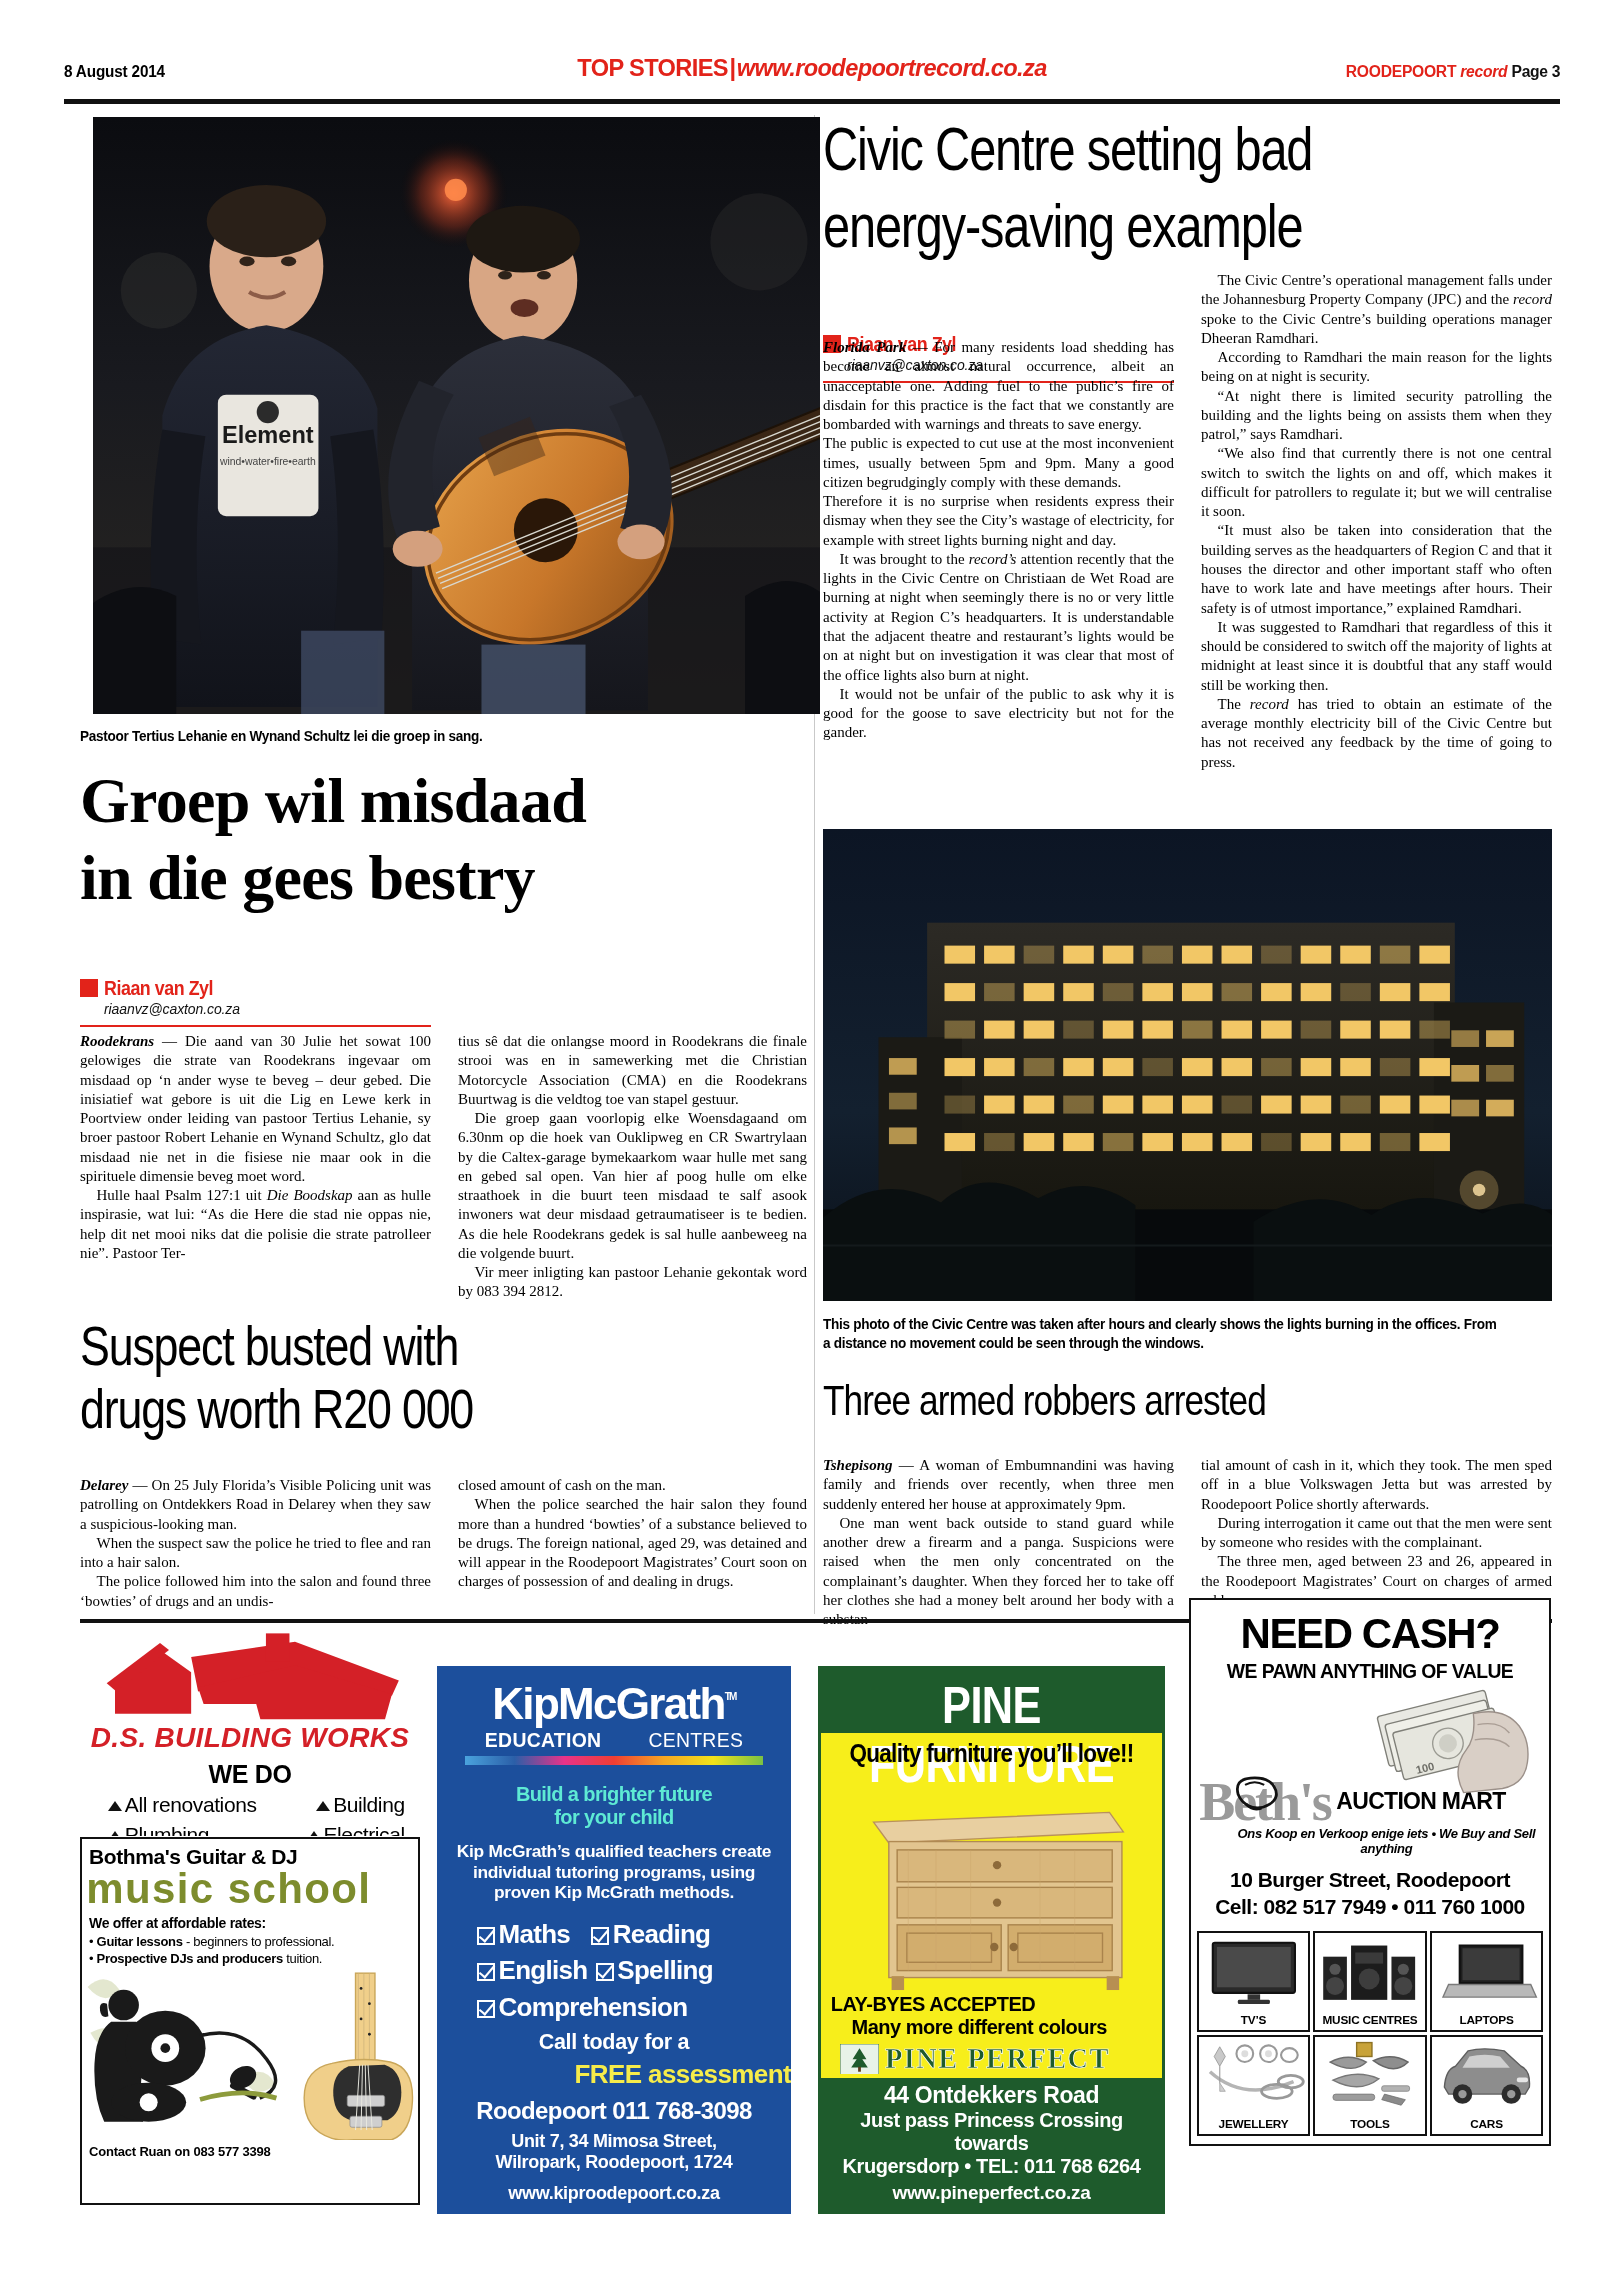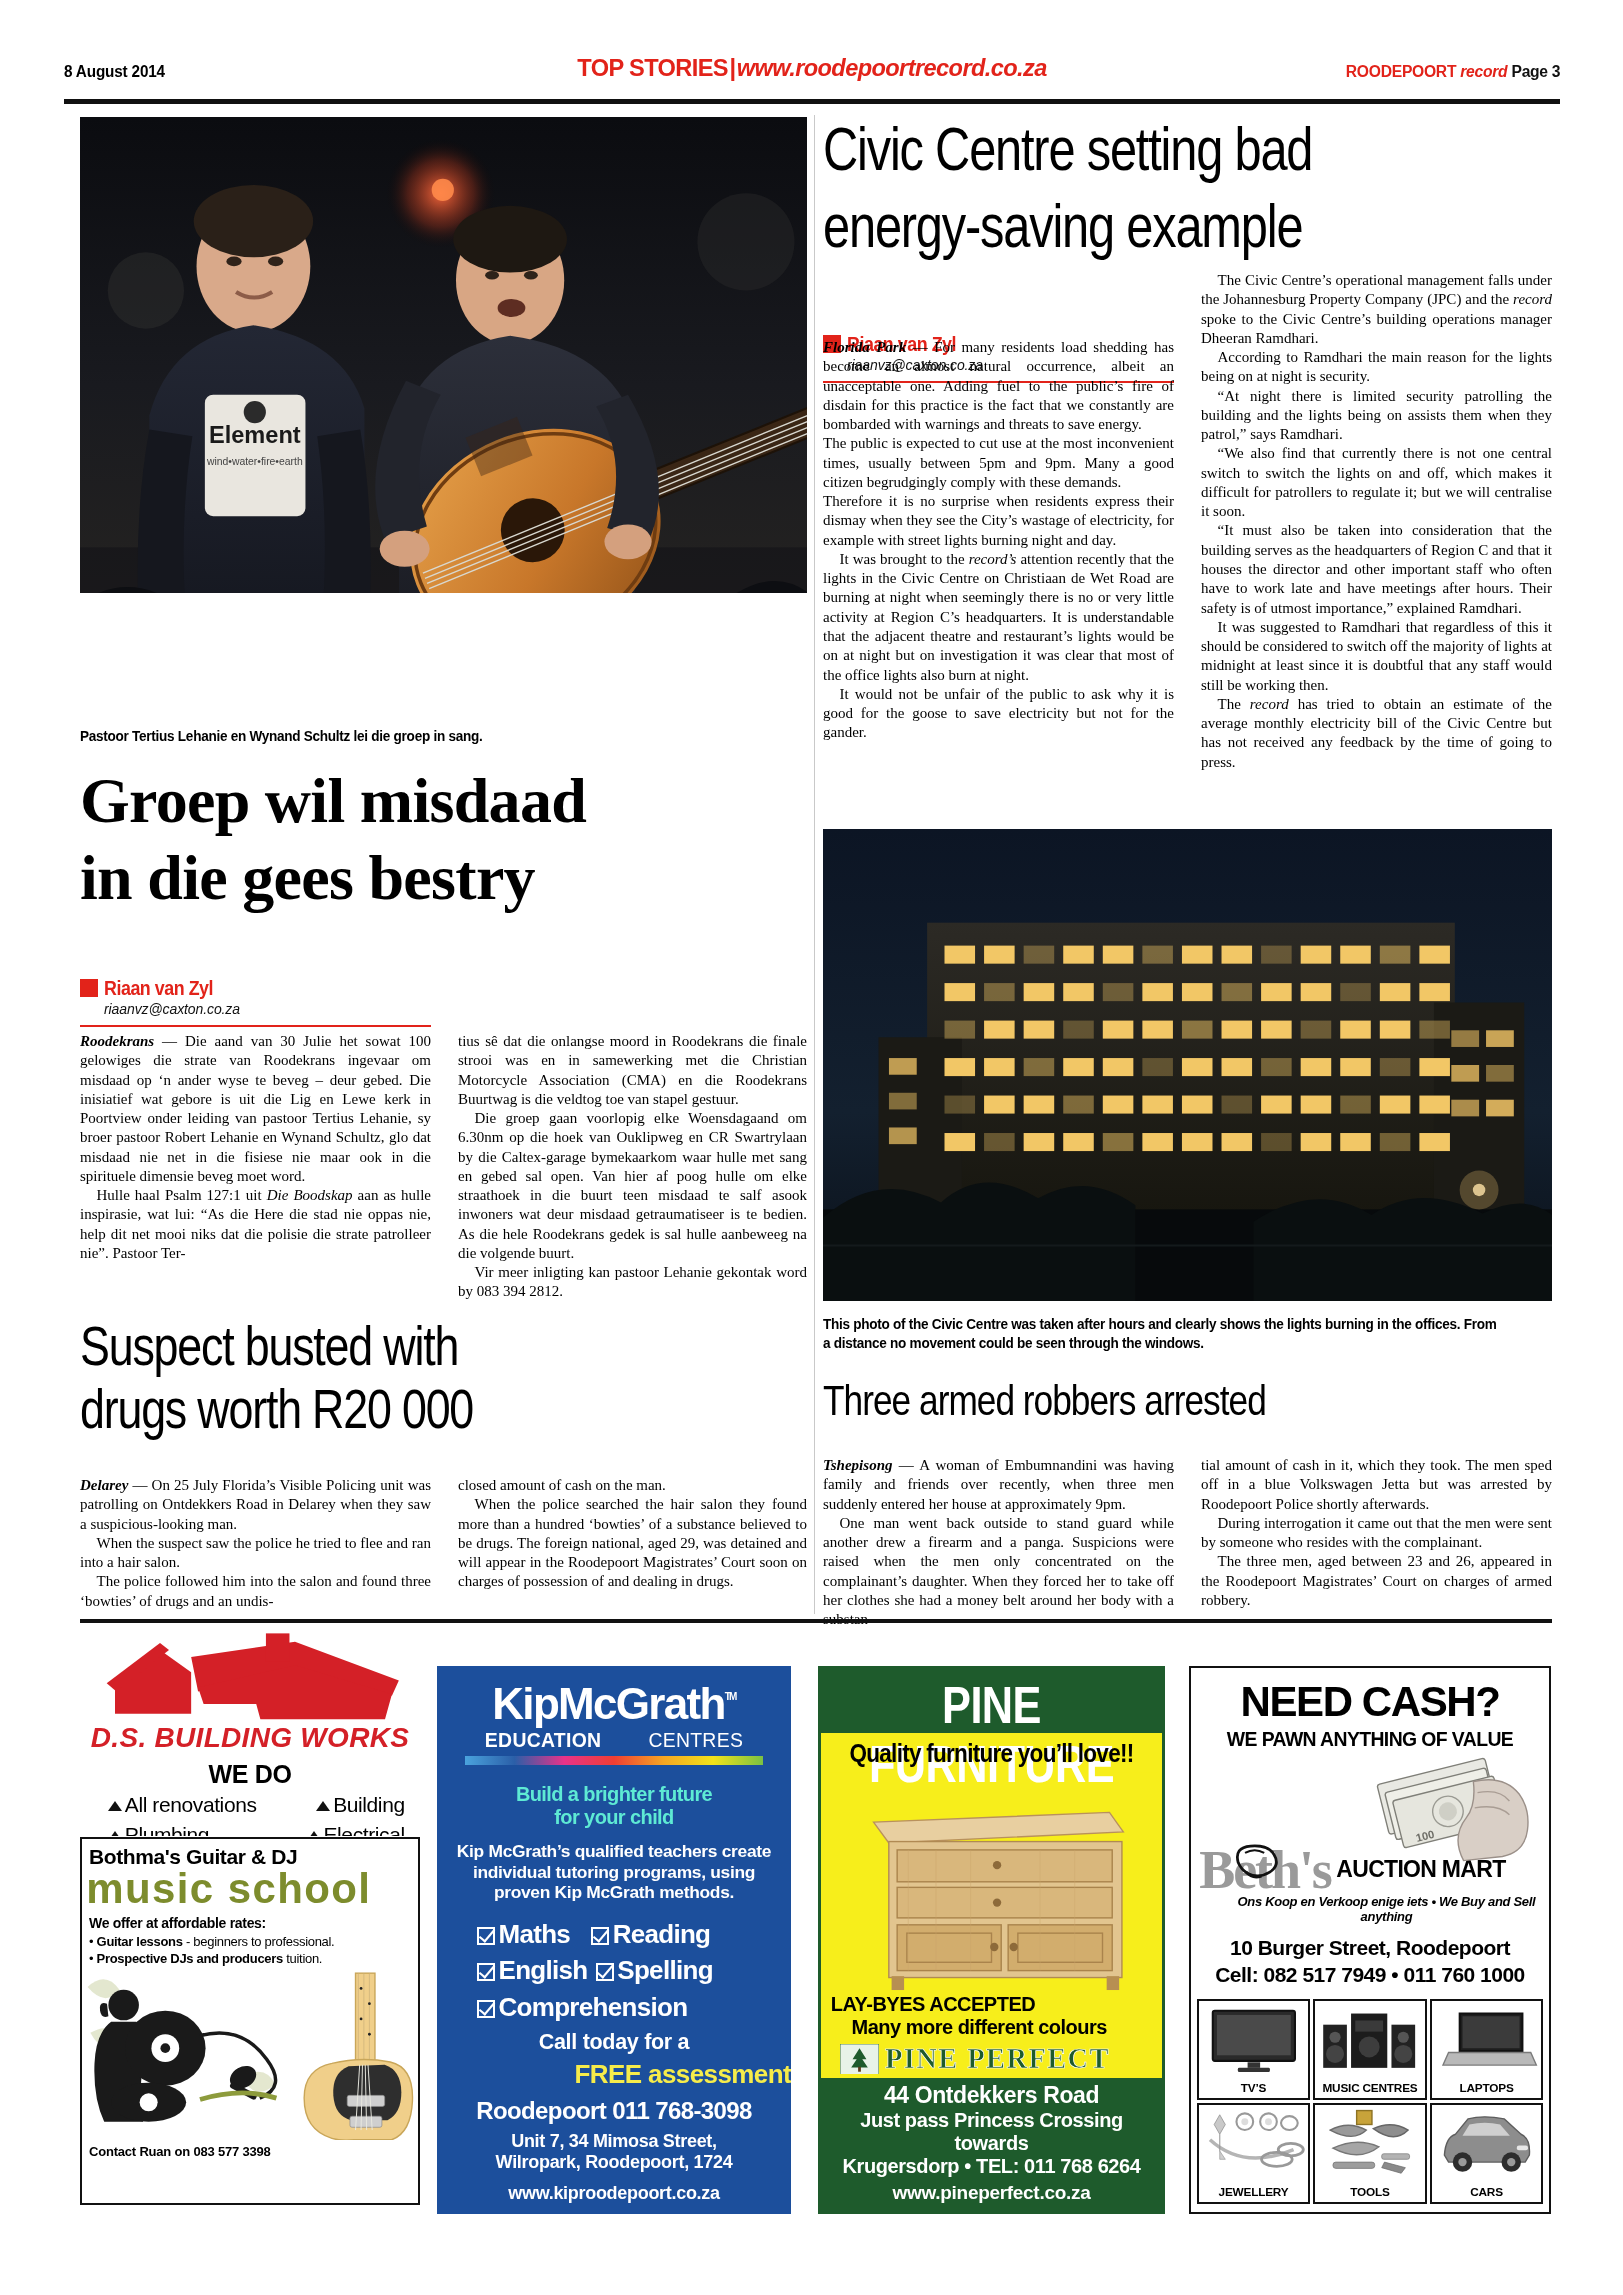--- a/index.html
+++ b/index.html
@@ -154,21 +154,21 @@
   .pine-title { font-family:"Liberation Sans", sans-serif; font-weight:bold; color:#fff; font-size:51px; letter-spacing:-0.7px; text-align:center; transform: scaleX(0.85); transform-origin: center top; position:absolute; width:117%; left:-8.5%; top:7px;}
   .pine-sub { font-family:"Liberation Sans", sans-serif; font-weight:bold; font-size:25px; text-align:center; letter-spacing:-0.8px; transform: scaleX(0.9); transform-origin:center; }
   .pine-lay { font-family:"Liberation Sans", sans-serif; font-weight:bold; font-size:20px; letter-spacing:-0.5px; }
   .pine-more { font-family:"Liberation Sans", sans-serif; font-weight:bold; font-size:20px; letter-spacing:-0.5px; }
   .pine-perfect { font-family:"Liberation Serif", serif; font-weight:bold; font-size:28.5px; color:#1e5b2c; letter-spacing:1.4px; -webkit-text-stroke:0.7px #fff; }
   .pine-addr { font-family:"Liberation Sans", sans-serif; font-weight:bold; color:#fff; font-size:23px; text-align:center; letter-spacing:-0.4px;}
   .pine-addr2 { font-family:"Liberation Sans", sans-serif; font-weight:bold; color:#fff; font-size:20px; text-align:center; letter-spacing:-0.4px; line-height:1.15;}
   .pine-web { font-family:"Liberation Sans", sans-serif; font-weight:bold; color:#fff; font-size:19px; text-align:center; letter-spacing:-0.3px;}
 
   
-  #ad-beth { left: 1189px; top: 1666px; width: 362px; height: 548px; background:#fff; border: 2.8px solid #111; }
+  #ad-beth { left: 1189px; top: 1598px; width: 362px; height: 548px; background:#fff; border: 2.8px solid #111; }
   .bt-h { font-family:"Liberation Sans", sans-serif; font-weight:bold; font-size:42px; text-align:center; letter-spacing:-1.4px; }
   .bt-s { font-family:"Liberation Sans", sans-serif; font-weight:bold; font-size:19.4px; text-align:center; letter-spacing:-0.6px; }
   .bt-logo { font-family:"Liberation Serif", serif; font-weight:bold; font-size:54px; color:#9a9a9a; letter-spacing:-2.1px; line-height:0.9;}
   .bt-mart { font-family:"Liberation Sans", sans-serif; font-weight:bold; font-size:23px; letter-spacing:-0.7px; }
   .bt-tag { font-family:"Liberation Sans", sans-serif; font-style:italic; font-weight:bold; font-size:13px; letter-spacing:-0.3px; text-align:center;padding-left:33px; }
   .bt-addr { font-family:"Liberation Sans", sans-serif; font-weight:bold; font-size:21px; text-align:center; letter-spacing:-0.5px; line-height:1.25;}
   .bt-cell-grid { display:grid; grid-template-columns: 1fr 1fr 1fr; gap:2.8px; padding: 0 5.6px; }
   .bt-cell { border:2.1px solid #111; height:101px; position:relative; background:#fff; }
   .bt-cell .lbl { position:absolute; bottom:2.8px; left:0; right:0; text-align:center; font-family:"Liberation Sans", sans-serif; font-weight:bold; font-size:11.8px; letter-spacing:-0.2px;}
 
@@ -189,21 +189,21 @@
     <div class="mh-right">
       <span class="r1">ROODEPOORT</span>
       <span class="r2">record</span>
       <span class="r3">Page 3</span>
     </div>
   </div>
   <div class="mh-rule"></div>
 
   <div class="vrule" style="left:814px; top:115px; height:1499px;"></div>
 
-  <div class="photo" style="left:80px; top:117px; width:727px; height:476px;">
+  <div class="photo" style="left:93px; top:117px; width:727px; height:597px;">
     <svg width="727" height="597" viewBox="0 0 1048 860" preserveAspectRatio="none">
       <defs>
         <linearGradient id="nightbg" x1="0" y1="0" x2="0" y2="1">
           <stop offset="0%" stop-color="#0b0c10"></stop>
             <stop offset="45%" stop-color="#191a1f"></stop>
             <stop offset="100%" stop-color="#2a2722"></stop>
         </linearGradient>
         <radialGradient id="lampglow" cx="50%" cy="50%" r="50%">
           <stop offset="0%" stop-color="#ff6a3d" stop-opacity="0.95"></stop>
             <stop offset="60%" stop-color="#b8381c" stop-opacity="0.35"></stop>

